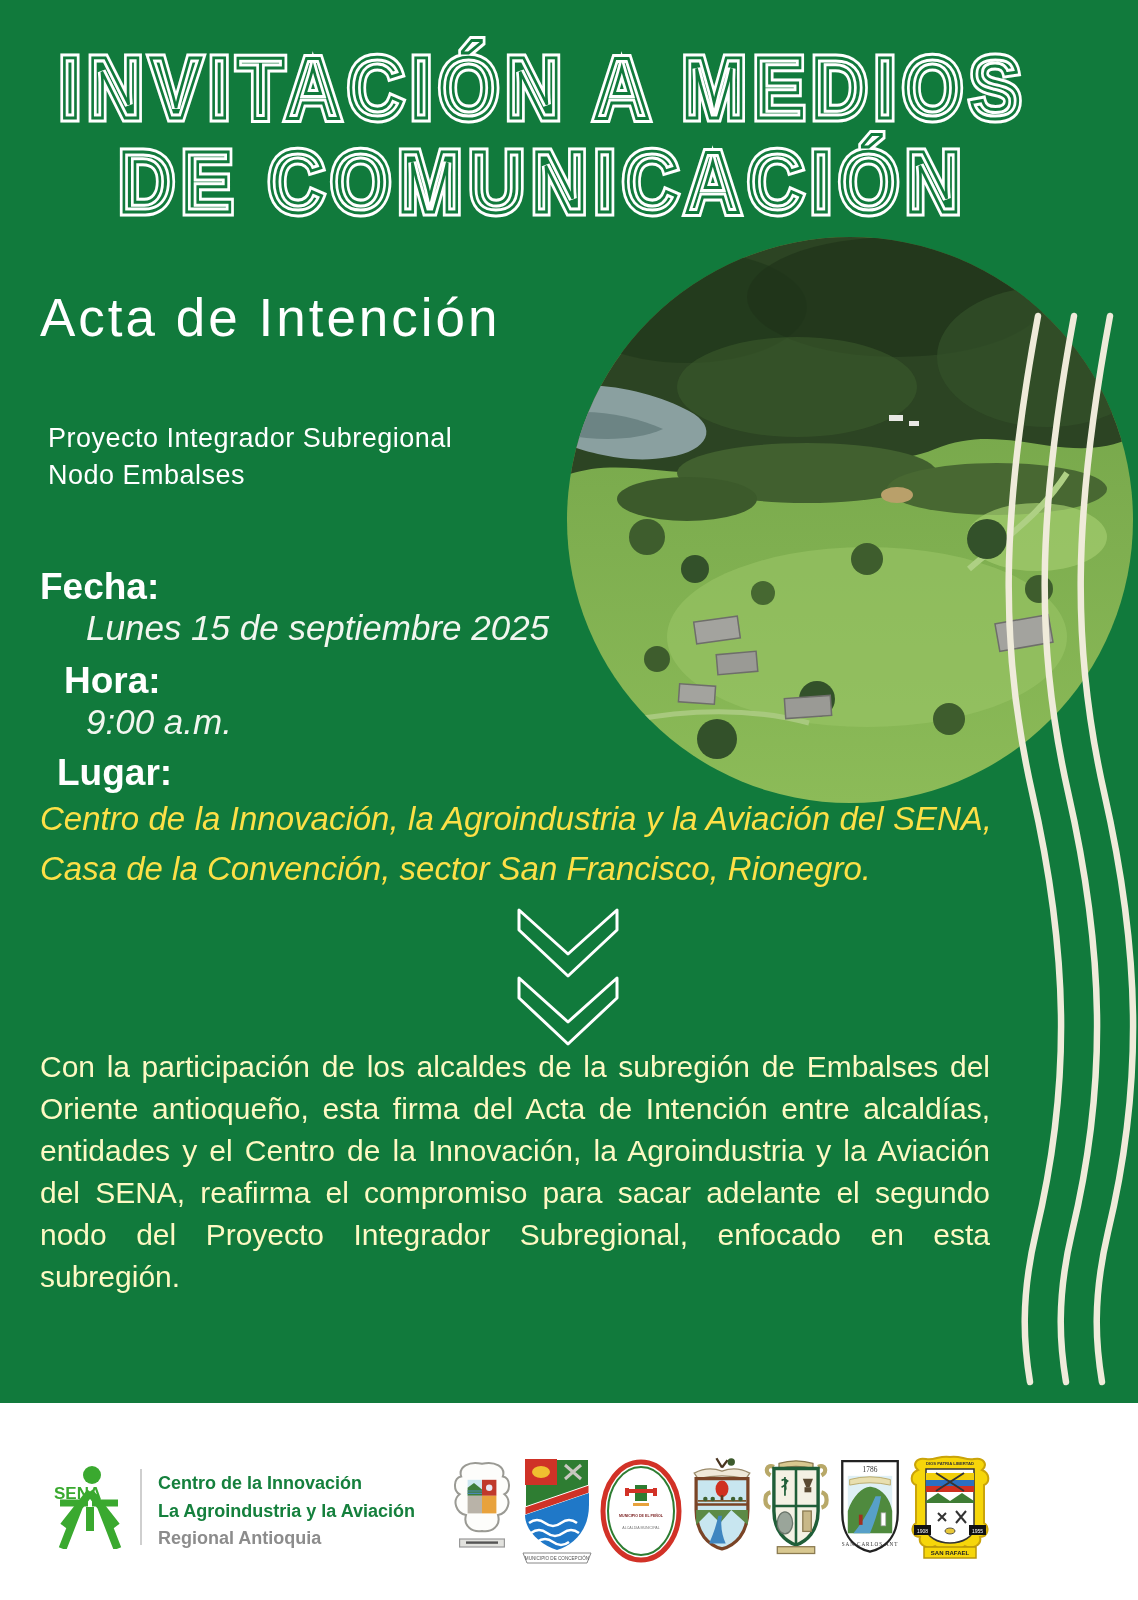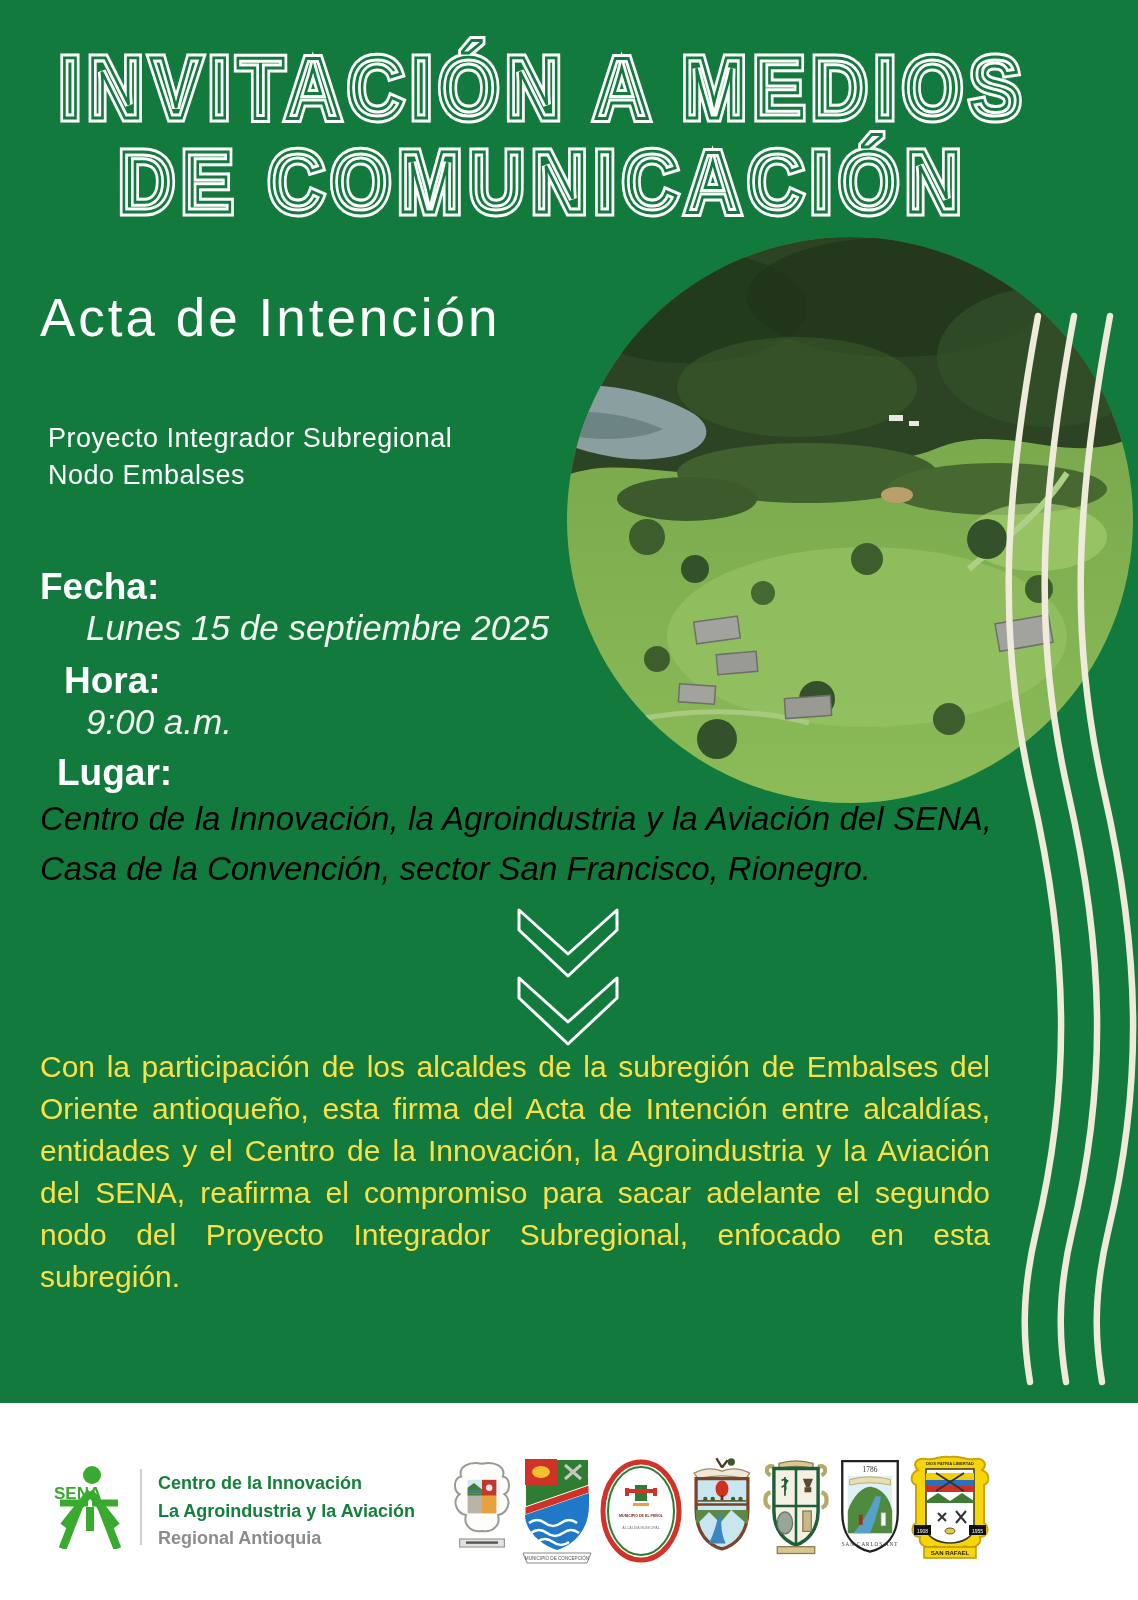--- a/index.html
+++ b/index.html
@@ -35,29 +35,29 @@
   .subtitle{position:absolute; left:48px; top:420px; color:#fff; font-weight:normal;
             font-size:27px; line-height:37px; letter-spacing:0.5px;}
   
   .label{position:absolute; left:40px; color:#fff; font-size:37px; font-weight:bold;}
   .value{position:absolute; left:40px; color:#f2f6ef; font-size:35px; font-style:italic; font-weight:300;margin-left:46px;}
   .lbl-fecha{top:566px;} .val-fecha{top:608px;}
   .lbl-hora{top:660px;margin-left:24px;}  .val-hora{top:702px;}
   .lbl-lugar{top:752px;margin-left:17px;}
   .lugar-text{
     position:absolute; left:40px; top:794px; width:952px;
-    color:#000000; font-size:33px; font-style:italic; font-weight:300;
+    color:#fde047; font-size:33px; font-style:italic; font-weight:300;
     line-height:50px; text-align:justify;
   }
   
   .chevrons{position:absolute; left:505px; top:896px;}
   
   .description{
     position:absolute; left:40px; top:1046px; width:950px;
-    color:#fde047; font-size:30px; font-weight:300; line-height:42px; text-align:justify;
+    color:#fef9c3; font-size:30px; font-weight:300; line-height:42px; text-align:justify;
   }
   
   .footer{position:absolute; left:0; top:1403px; width:1138px; height:197px; background:#ffffff;}
   .sena-logo{position:absolute; left:48px; top:62px;}
   .footer-divider{position:absolute; left:140px; top:66px; width:2px; height:76px; background:#cfcfcf;}
   .org-block{position:absolute; left:158px; top:66px;}
   .org-line{color:#15803d; font-weight:bold; font-size:18px; line-height:28px;}
   .org-region{color:#8c8c8c; font-weight:bold; font-size:18px; line-height:26px;}
   .crests{position:absolute; left:450px; top:46px; height:124px; display:flex; align-items:center; gap:3px;}
   .crest{flex:0 0 auto;}

